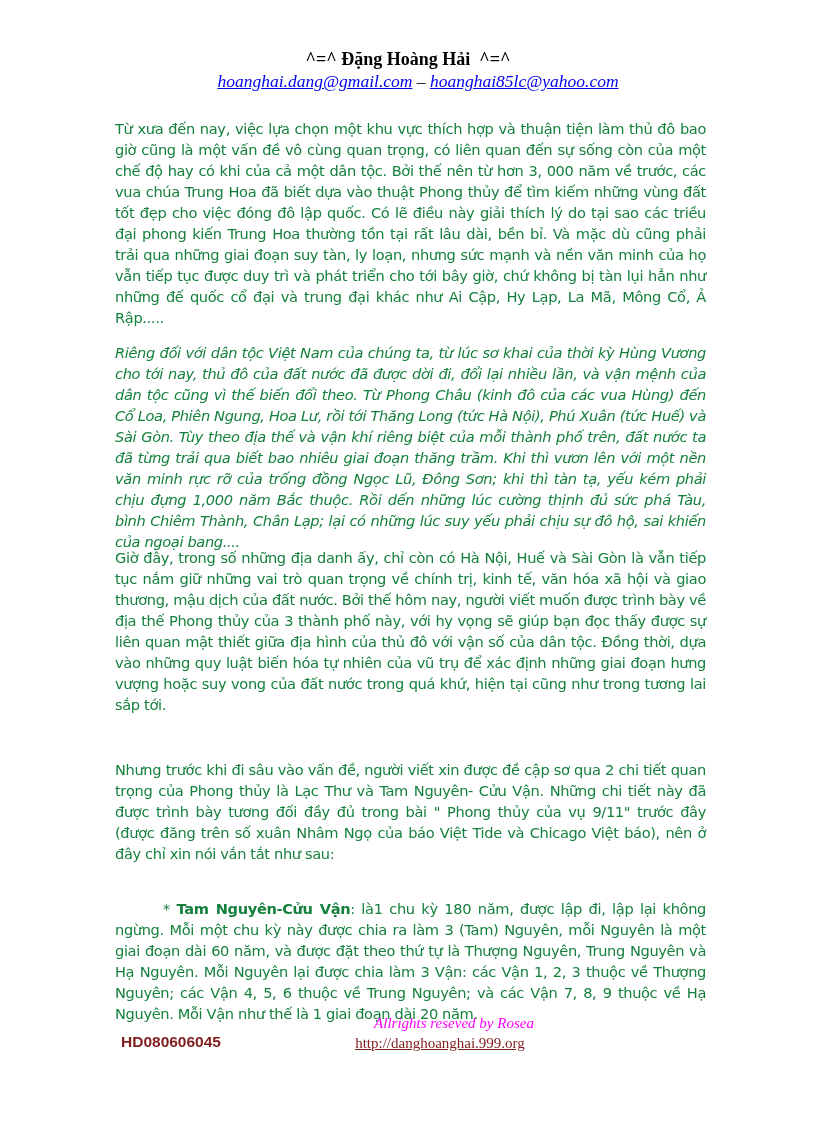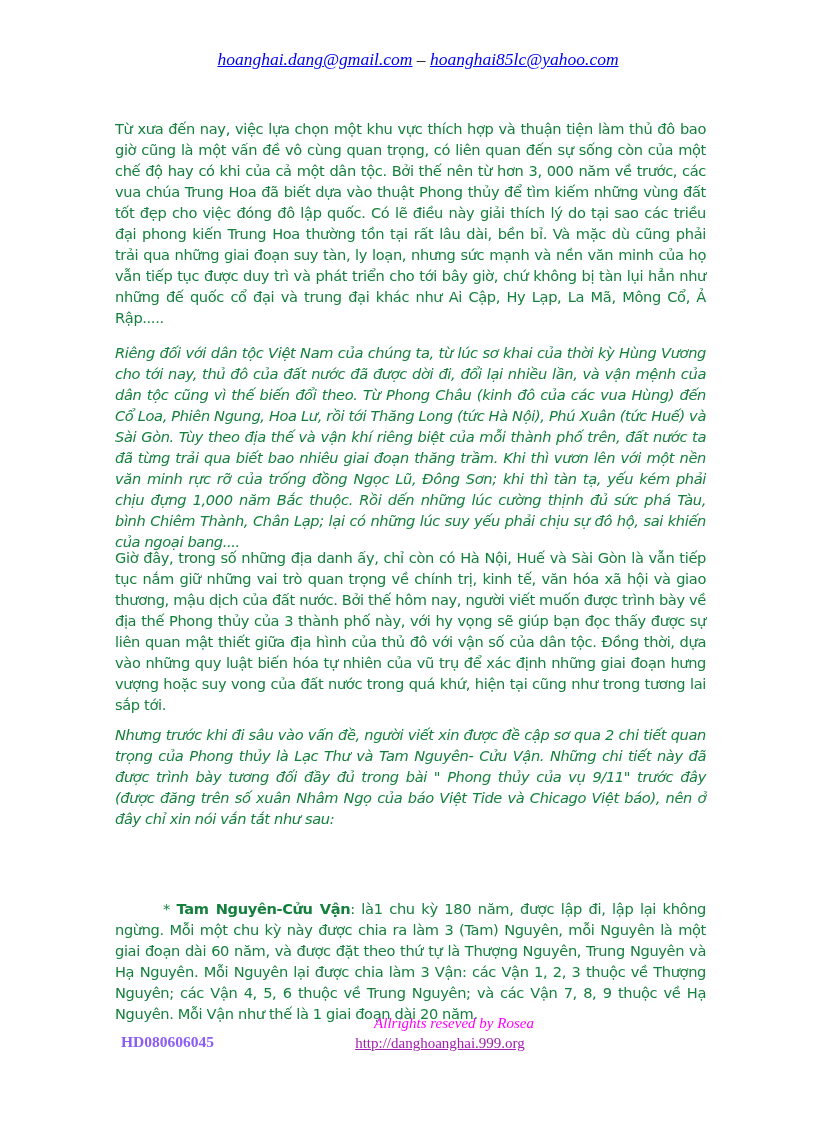--- a/index.html
+++ b/index.html
@@ -10,37 +10,38 @@
     .title { font-size: 18px; font-weight: bold; color: #000; line-height: 22px; white-space: pre; }
     .emails { font-size: 17.5px; font-style: italic; line-height: 22px; color: #000; padding-left: 20px; }
     .emails a { color: #0000ee; text-decoration: underline; }
     .body-text { position: absolute; left: 115px; width: 591px;
       font-family: "DejaVu Sans", sans-serif; font-size: 14.6px; line-height: 21px;
       color: #15803d; text-align: justify; letter-spacing: -0.35px; word-spacing: 0px; }
     .body-text p { margin: 0; }
     #p1 { top: 118px; }
     #p2 { top: 342px; font-style: italic; }
     #p3 { top: 547px; }
-    #p4 { top: 724px; font-style: italic; }
+    #p4 { top: 759px; }
     #p5 { top: 869px; margin-top: 29px; }
     .bullet-indent { padding-left: 48px; }
     .bold { font-weight: bold; }
     .footer-id { position: absolute; left: 121px; top: 1033px;
-      font-family: Liberation Serif, serif; font-weight: bold; font-size: 15.5px; color: #8b5cf6; }
+      font-family: Liberation Sans, sans-serif; font-weight: bold; font-size: 15.5px; color: #7f1d1d; }
     .footer-center { position: absolute; left: 330px; width: 220px; top: 1013px; text-align: center;
       font-family: "Liberation Serif", serif; font-size: 15px; line-height: 20px; }
     .rights { color: #ff00ff; padding-left: 28px; font-style: italic; }
-    .site { color: #a21caf; text-decoration: underline; }
+    .site { color: #7f1d1d; text-decoration: underline; }
   </style>
 </head>
 <body>
 
 <div class="page">
 
   <div class="header">
+    <div class="title">^=^ Đặng Hoàng Hải  ^=^</div>
     <div class="emails">
       <a>hoanghai.dang@gmail.com</a><span> – </span><a>hoanghai85lc@yahoo.com</a>
     </div>
   </div>
 
   <div class="body-text" id="p1">
     <p style="white-space: pre-line;"> Từ xưa đến nay, việc lựa chọn một khu vực thích hợp và thuận tiện làm thủ đô bao giờ cũng là một vấn đề vô cùng quan trọng, có liên quan đến sự sống còn của một chế độ hay có khi của cả một dân tộc. Bởi thế nên từ hơn 3, 000 năm về trước, các vua chúa Trung Hoa đã biết dựa vào thuật Phong thủy để tìm kiếm những vùng đất tốt đẹp cho việc đóng đô lập quốc. Có lẽ điều này giải thích lý do tại sao các triều đại phong kiến Trung Hoa thường tồn tại rất lâu dài, bền bỉ. Và mặc dù cũng phải trải qua những giai đoạn suy tàn, ly loạn, nhưng sức mạnh và nền văn minh của họ vẫn tiếp tục được duy trì và phát triển cho tới bây giờ, chứ không bị tàn lụi hẳn như những đế quốc cổ đại và trung đại khác như Ai Cập, Hy Lạp, La Mã, Mông Cổ, Ả Rập.....</p>
   </div>
 
   <div class="body-text" id="p2">

